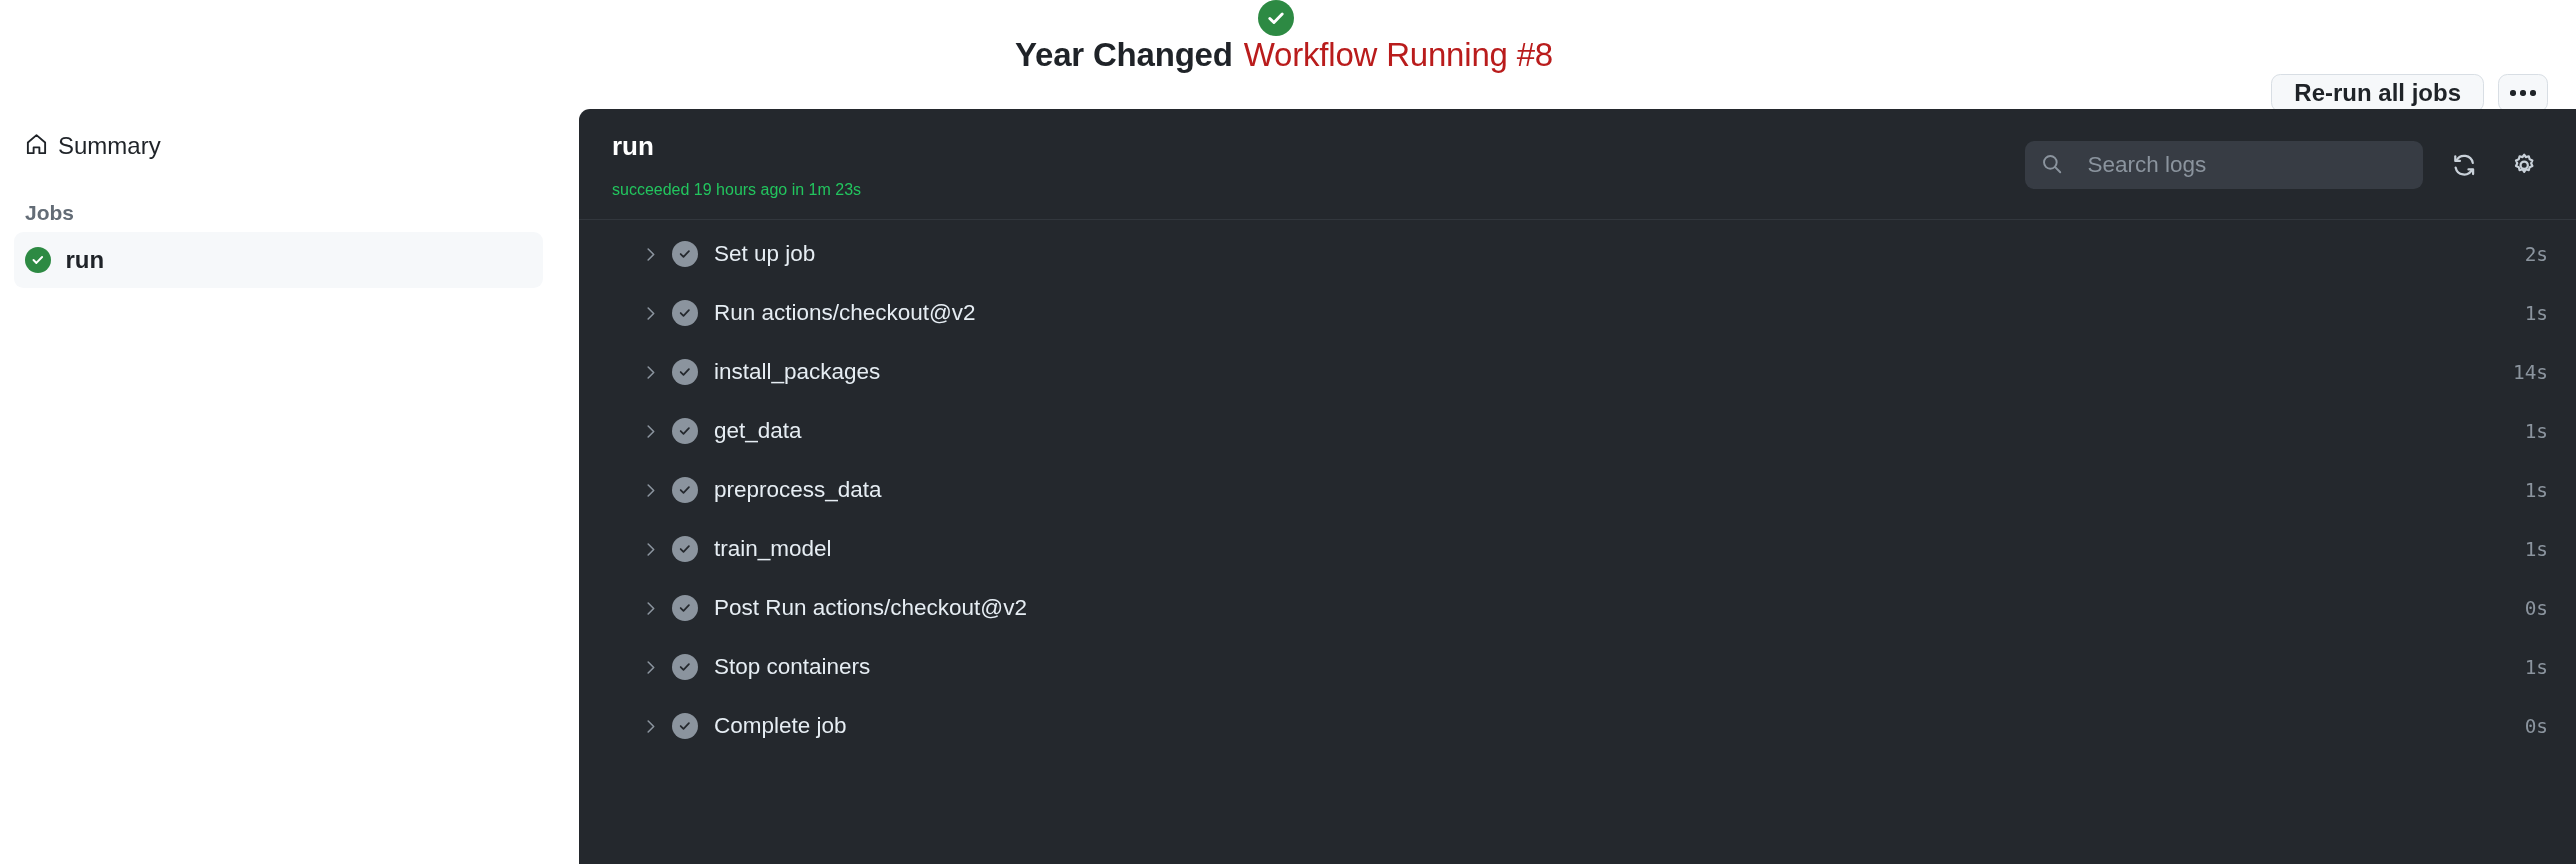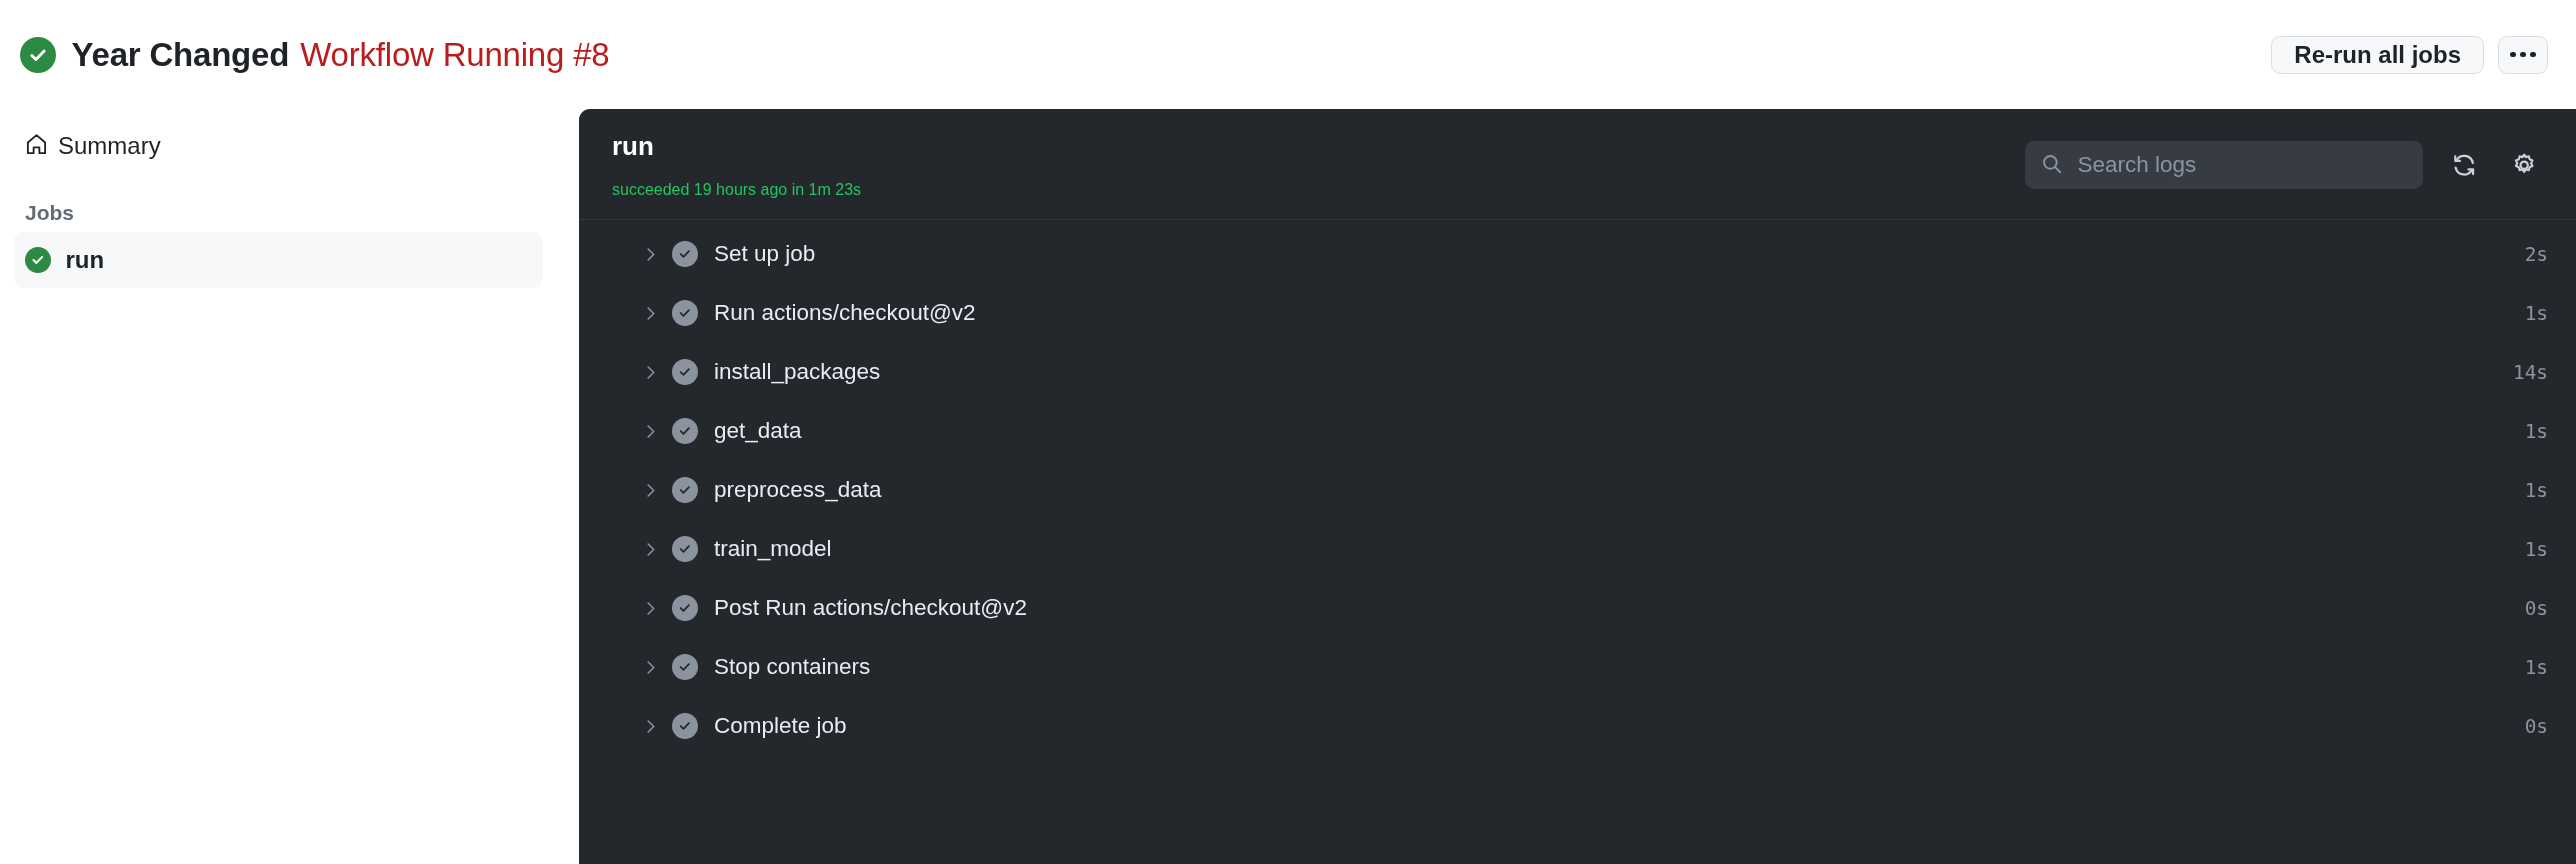--- a/index.html
+++ b/index.html
@@ -12,20 +12,21 @@
     overflow: hidden;
   }
 
   
   .page-header {
     height: 109px;
     display: flex;
     align-items: center;
     padding: 0 28px 0 20px;
     background: #ffffff;
+    flex-direction: column;
   }
 
   .header-status-icon {
     width: 36px;
     height: 36px;
     border-radius: 50%;
     background: #2d8a43;
     display: flex;
     align-items: center;
     justify-content: center;
@@ -181,21 +182,21 @@
     align-items: center;
     gap: 23px;
   }
   .search-box {
     width: 398px;
     height: 48px;
     background: #373c44;
     border-radius: 9.3px;
     display: flex;
     align-items: center;
-    gap: 15px;
+    gap: 25px;
     padding: 0 15.5px;
     cursor: text;
   }
   .search-box input {
     background: transparent;
     border: none;
     outline: none;
     color: #c9d1d9;
     font-family: "Liberation Sans", sans-serif;
     font-size: 22.5px;

